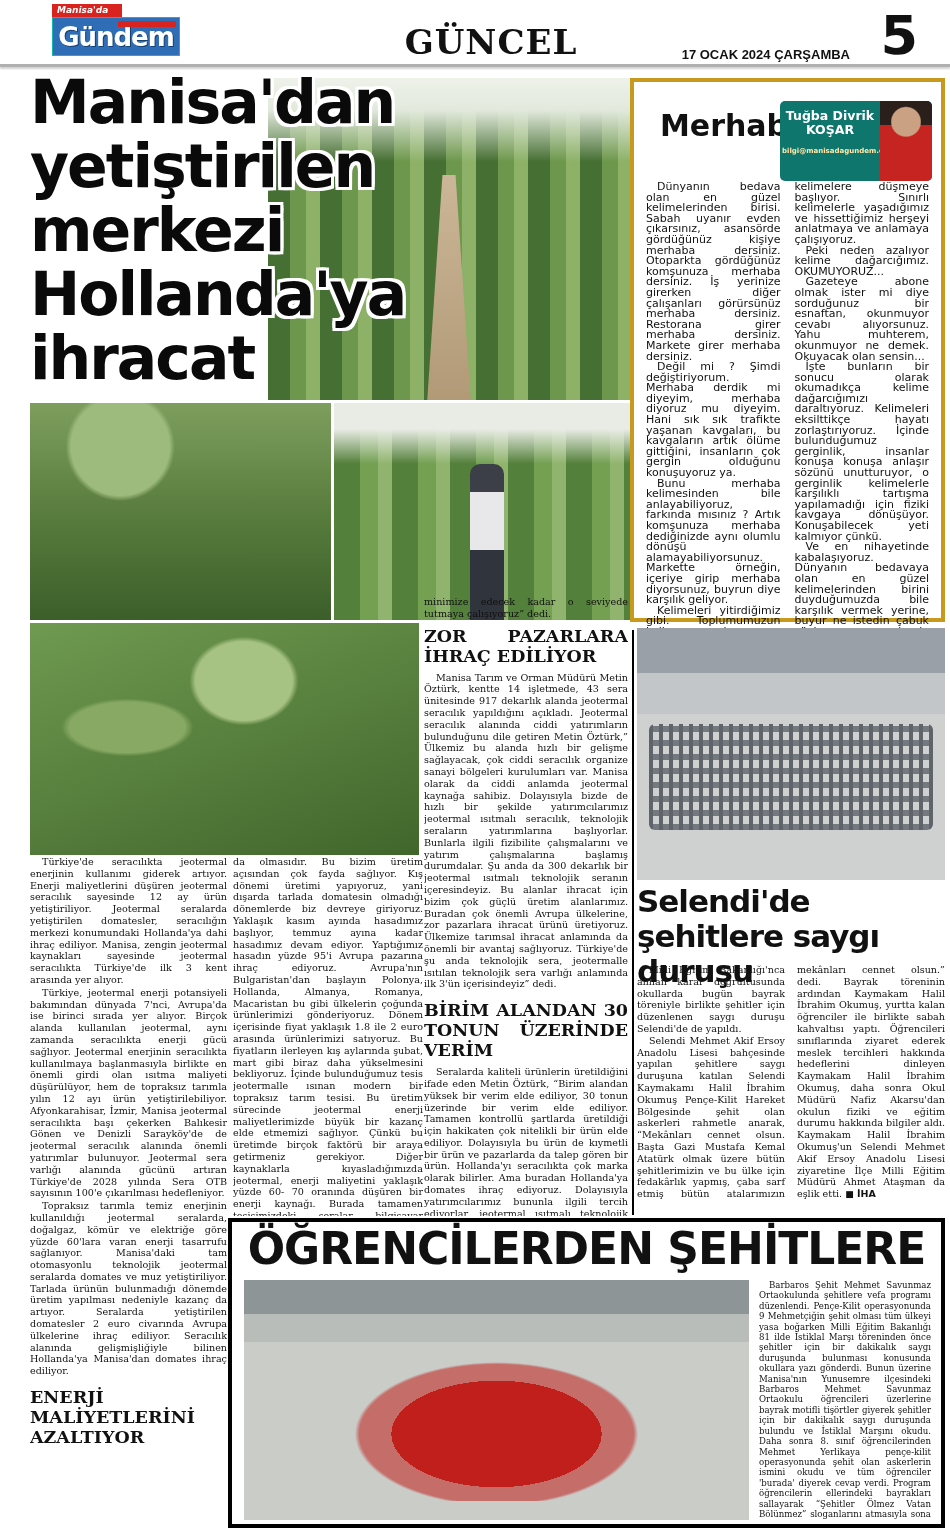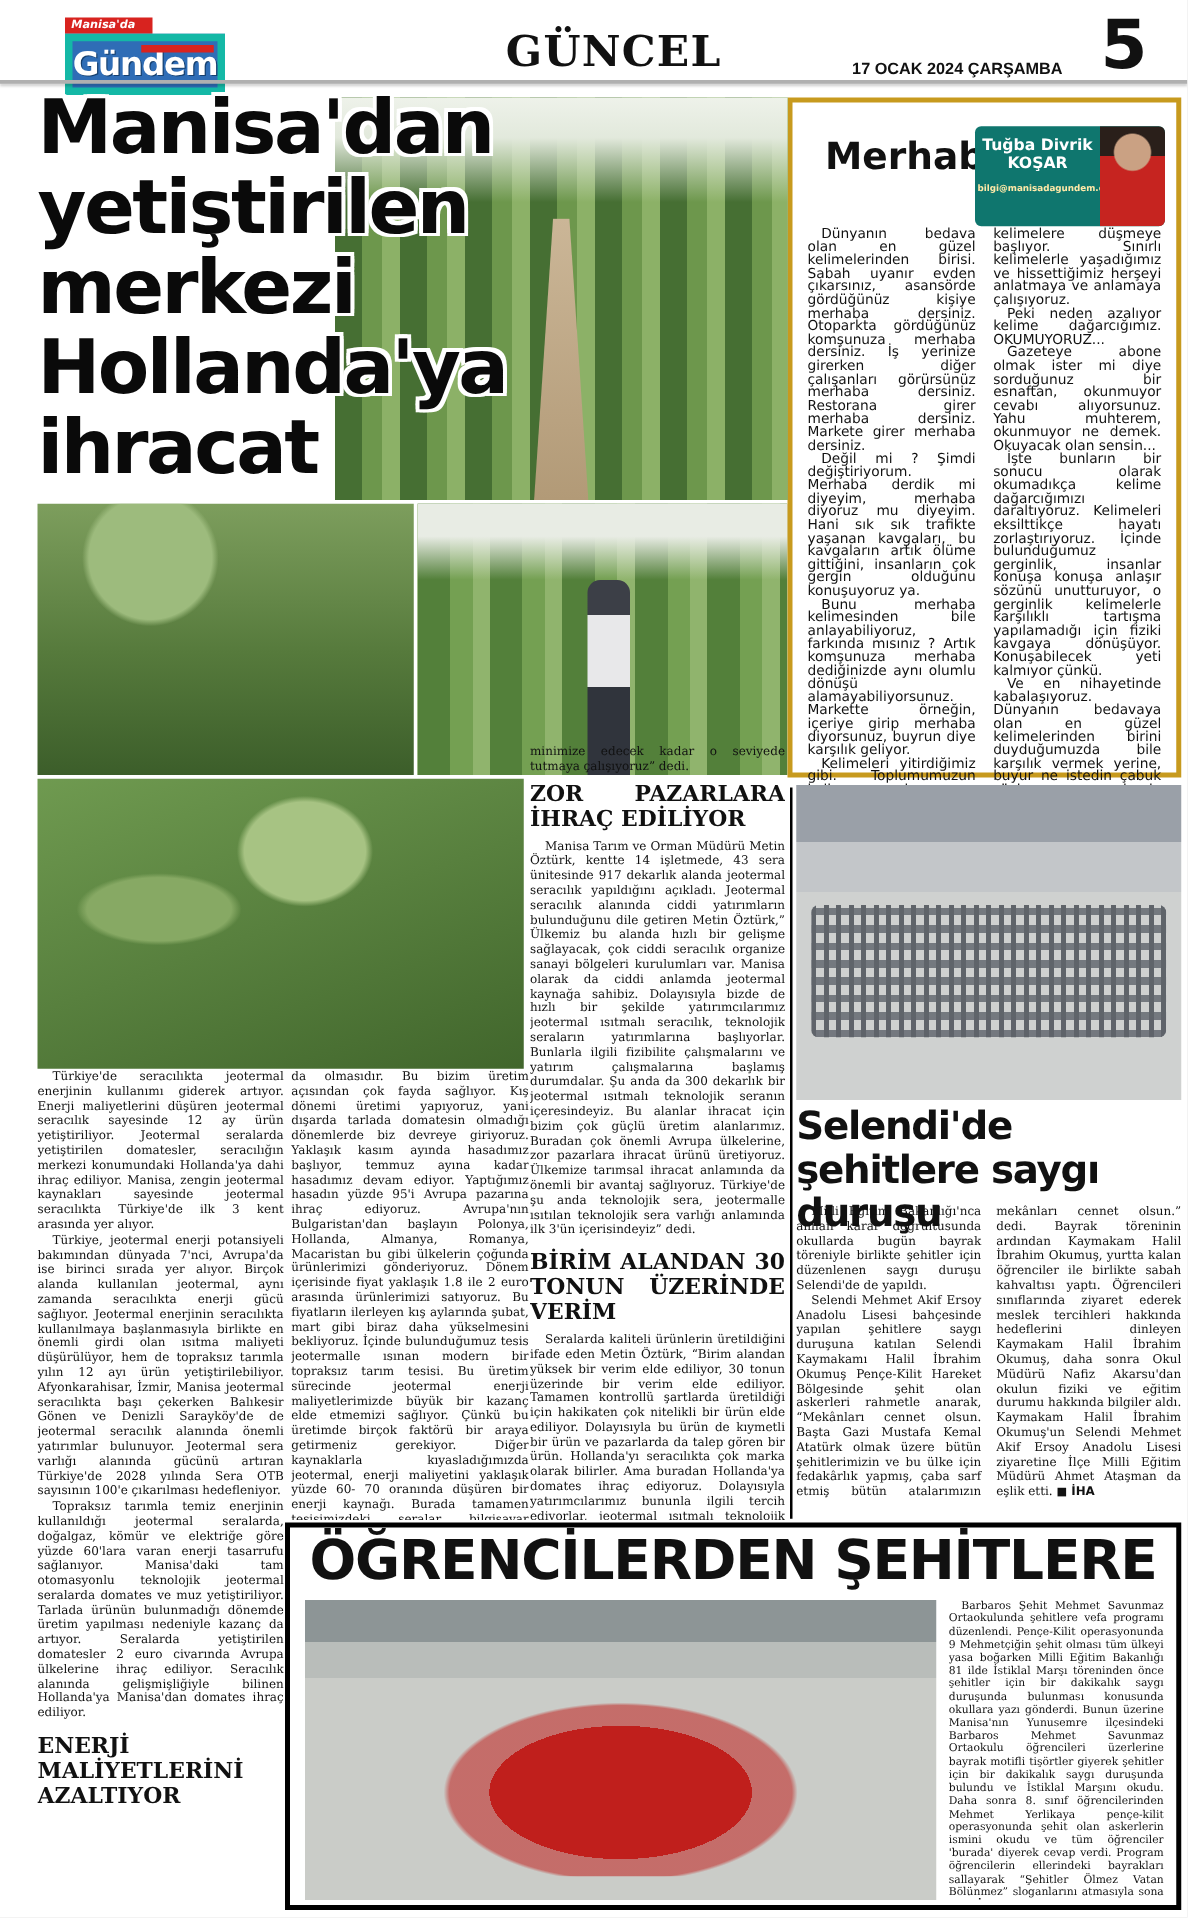--- a/index.html
+++ b/index.html
@@ -1,23 +1,23 @@
 <!DOCTYPE html>
 <html lang="tr"><head>
 <meta charset="utf-8">
 <style>
   html,body{margin:0;padding:0;background:#e9e9e9;}
   .page{position:relative;width:950px;height:1534px;background:#fff;overflow:hidden;
         font-family:"DejaVu Serif",serif;color:#111;margin:0 auto;}
 
   
-  .logo{position:absolute;left:30px;top:14px;width:128px;height:50px;padding-left:22px;}
+  .logo{position:absolute;left:30px;top:4px;width:128px;height:50px;padding-left:22px;}
   .logo-red{height:13px;background:#d8231f;color:#fff;font:italic bold 9px "DejaVu Sans",sans-serif;
             padding:1px 0 0 5px;box-sizing:border-box;width:70px;}
-  .logo-blue{position:relative;height:37px;background:#2f6db6;border:6px solid #14b8a6;
+  .logo-blue{position:relative;height:37px;background:#2f6db6;border:1px solid #14b8a6;
              display:flex;align-items:center;justify-content:center;}
   .logo-blue .logo-word{color:#fff;font:bold 26px "DejaVu Sans",sans-serif;letter-spacing:-1px;
              text-shadow:1px 1px 0 #16406f;}
   .logo-stripe{position:absolute;right:3px;top:3px;width:58px;height:6px;background:#d8231f;}
   .section-title{position:absolute;left:0;width:100%;top:22px;text-align:center;
              font:bold 34px "DejaVu Serif",serif;letter-spacing:1px;padding-left:16px;}
   .issue-date{position:absolute;right:100px;top:47px;font:bold 13px "Liberation Sans",sans-serif;}
   .page-number{position:absolute;right:32px;top:4px;font:bold 54px "DejaVu Sans",sans-serif;}
   .header-rule{position:absolute;left:0;top:64px;width:950px;height:3px;background:#b0b0b0;
              box-shadow:0 2px 2px rgba(0,0,0,.18);}

